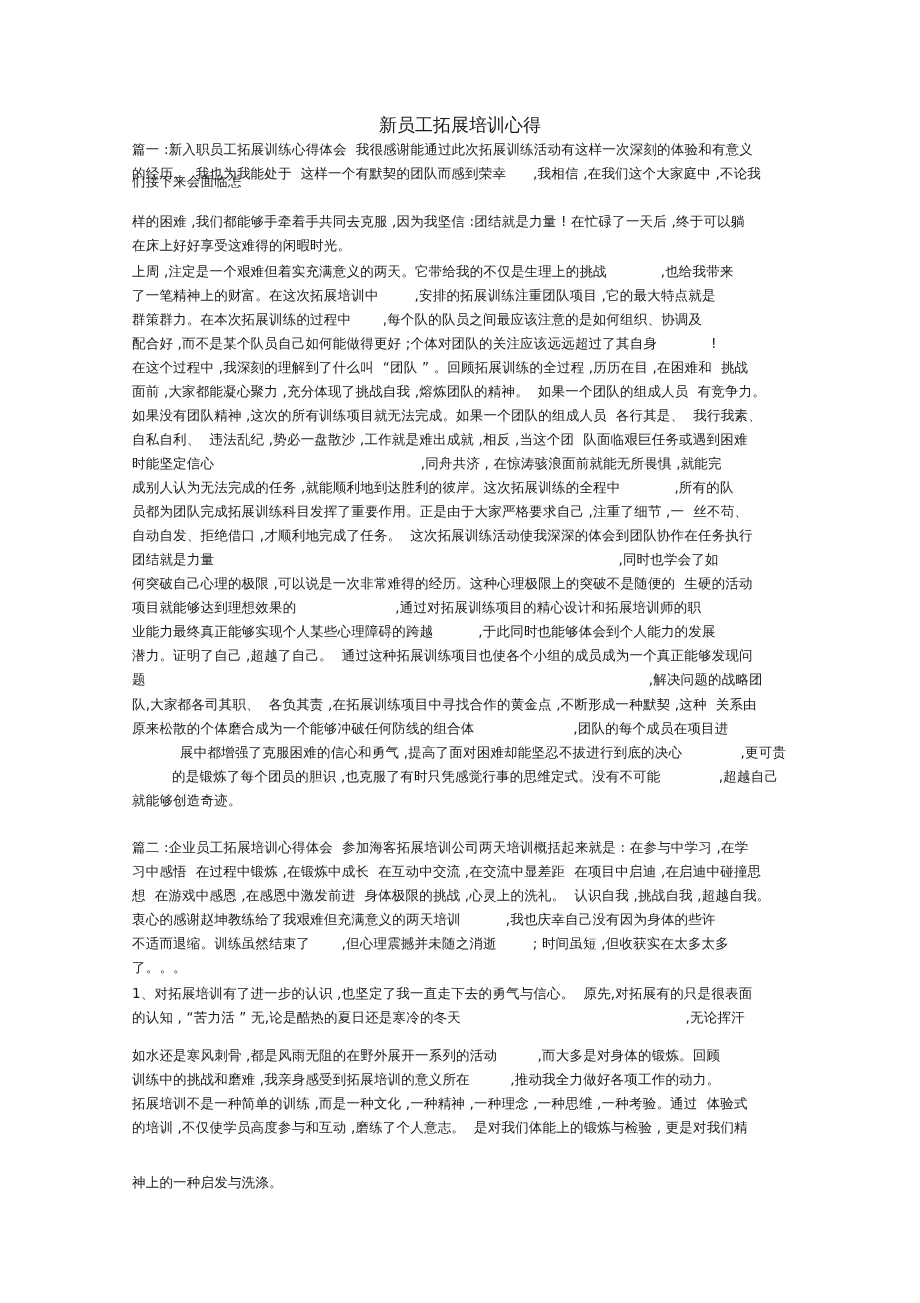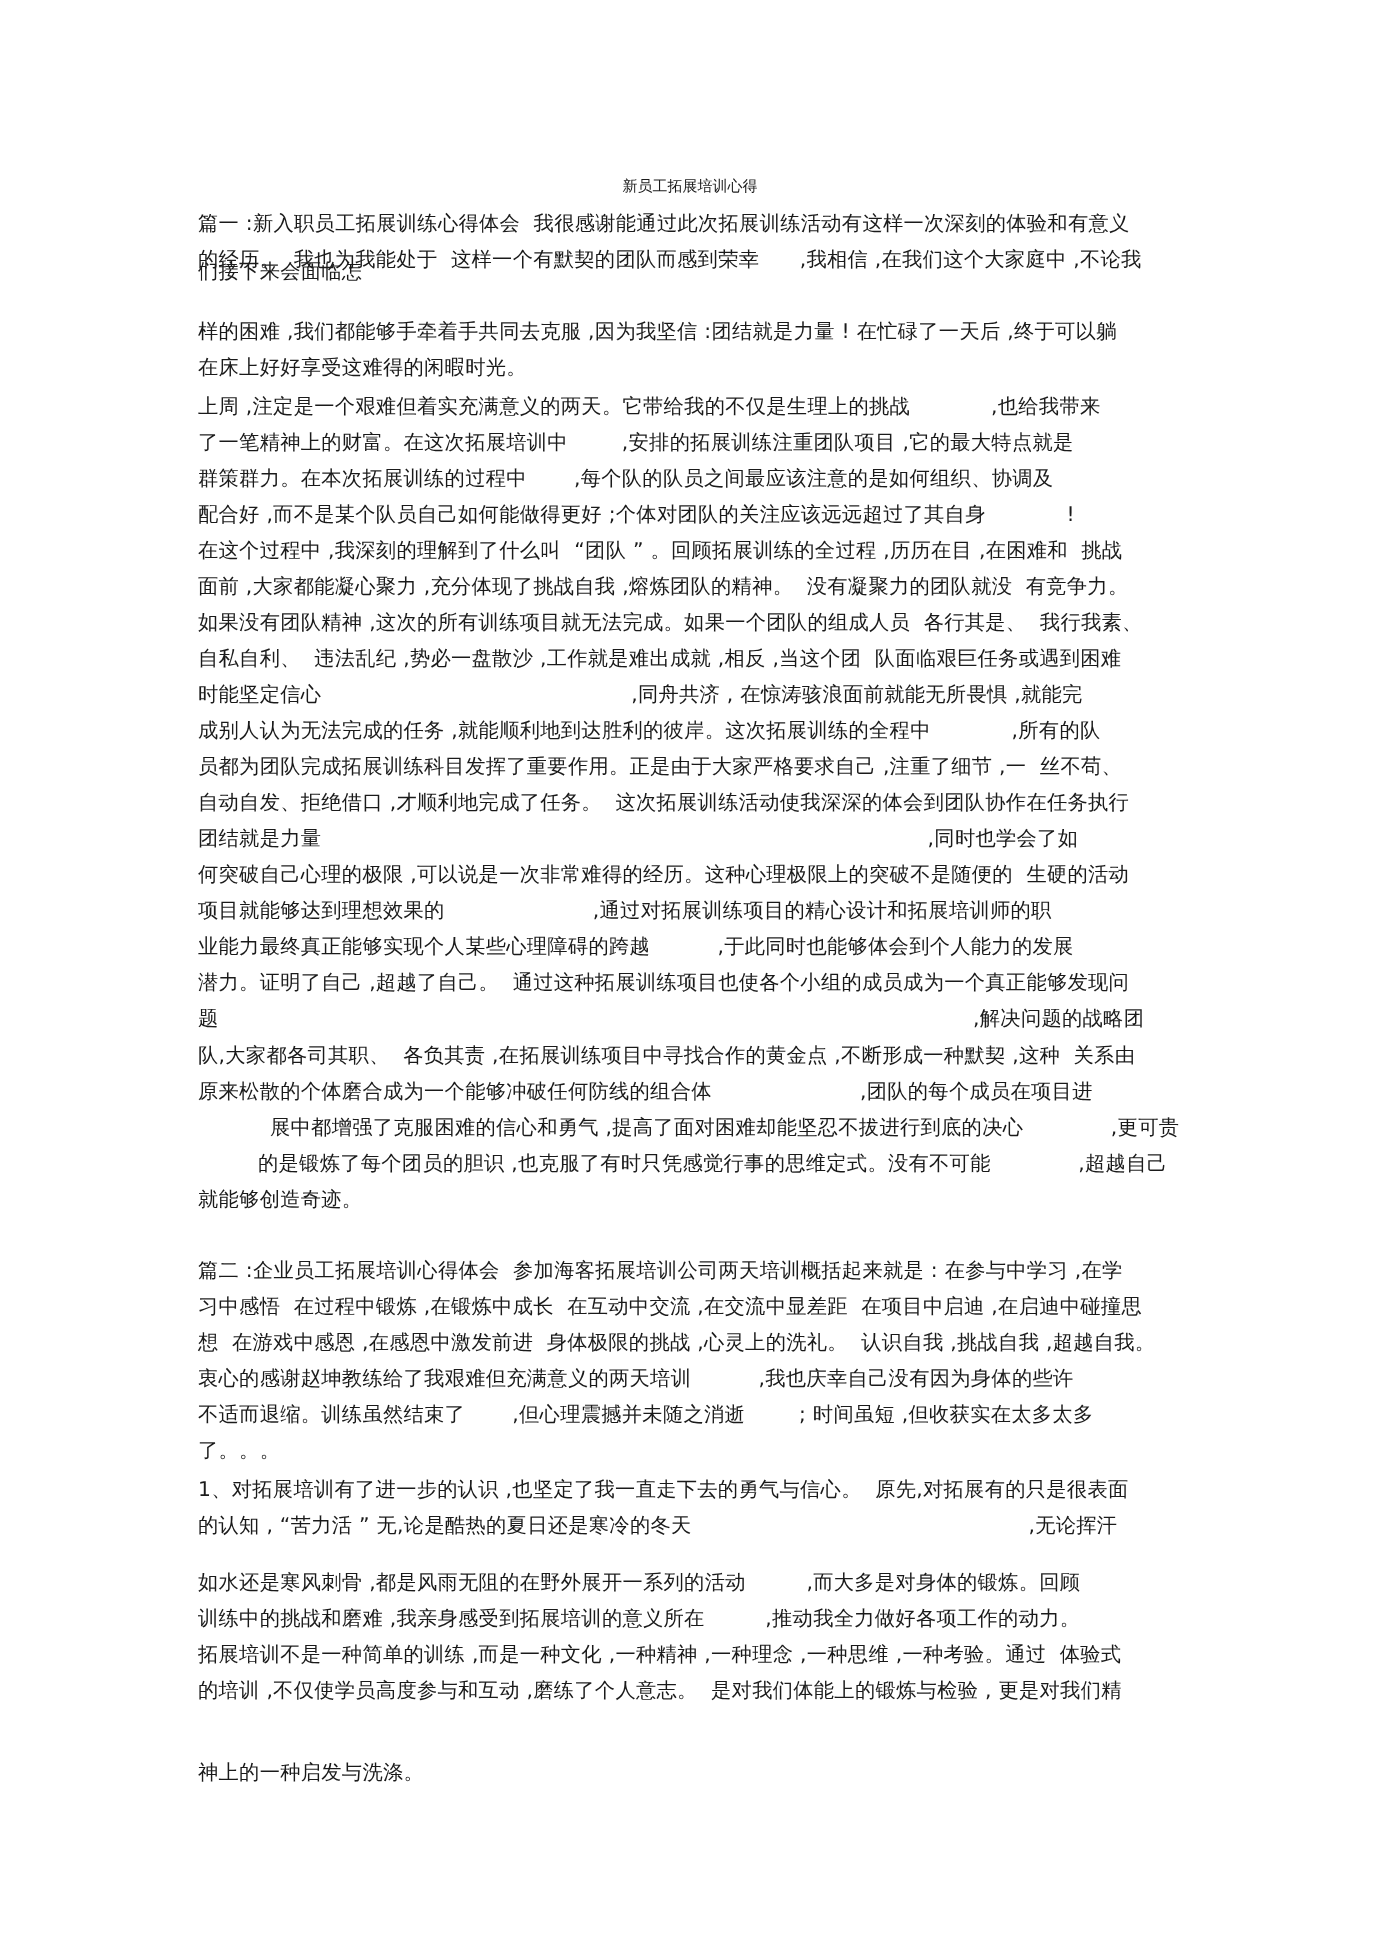--- a/index.html
+++ b/index.html
@@ -1,40 +1,40 @@
 <!DOCTYPE html>
 <html><head>
   <meta charset="utf-8">
   <style>
     html, body { margin: 0; padding: 0; background: #ffffff; }
     body { width: 920px; height: 1303px; position: relative; overflow: hidden;
       font-family: "DejaVu Sans", sans-serif; color: #1a1a1a; }
     .page { position: absolute; left: 0; top: 0; width: 920px; height: 1303px; }
     .title { position: absolute; top: 116px; left: 0; width: 920px; text-align: center;
-      font-size: 10px; line-height: 18px; }
+      font-size: 18px; line-height: 18px; }
     .line { position: absolute; left: 132px; font-size: 13.5px; line-height: 18px;
       white-space: pre; letter-spacing: 0.2px; }
   </style>
 </head>
 <body>
 
 <div class="page">
   <div class="title">新员工拓展培训心得</div>
   <div id="body-lines">
       <div class="line" style="top: 140px;">篇一 :新入职员工拓展训练心得体会  我很感谢能通过此次拓展训练活动有这样一次深刻的体验和有意义</div>
       <div class="line" style="top: 164px;">的经历。  我也为我能处于  这样一个有默契的团队而感到荣幸      ,我相信 ,在我们这个大家庭中 ,不论我</div>
       <div class="line" style="top: 172px;">们接下来会面临怎</div>
       <div class="line" style="top: 212px;">样的困难 ,我们都能够手牵着手共同去克服 ,因为我坚信 :团结就是力量 ! 在忙碌了一天后 ,终于可以躺</div>
       <div class="line" style="top: 236px;">在床上好好享受这难得的闲暇时光。</div>
       <div class="line" style="top: 262px;">上周 ,注定是一个艰难但着实充满意义的两天。它带给我的不仅是生理上的挑战            ,也给我带来</div>
       <div class="line" style="top: 286px;">了一笔精神上的财富。在这次拓展培训中        ,安排的拓展训练注重团队项目 ,它的最大特点就是</div>
       <div class="line" style="top: 310px;">群策群力。在本次拓展训练的过程中       ,每个队的队员之间最应该注意的是如何组织、协调及</div>
       <div class="line" style="top: 334px;">配合好 ,而不是某个队员自己如何能做得更好 ;个体对团队的关注应该远远超过了其自身            !</div>
       <div class="line" style="top: 358px;">在这个过程中 ,我深刻的理解到了什么叫  “团队 ” 。回顾拓展训练的全过程 ,历历在目 ,在困难和  挑战</div>
-      <div class="line" style="top: 382px;">面前 ,大家都能凝心聚力 ,充分体现了挑战自我 ,熔炼团队的精神。  没有凝聚力的团队就没  有竞争力。</div>
+      <div class="line" style="top: 382px;">面前 ,大家都能凝心聚力 ,充分体现了挑战自我 ,熔炼团队的精神。  如果一个团队的组成人员  有竞争力。</div>
       <div class="line" style="top: 406px;">如果没有团队精神 ,这次的所有训练项目就无法完成。如果一个团队的组成人员  各行其是、  我行我素、</div>
       <div class="line" style="top: 430px;">自私自利、  违法乱纪 ,势必一盘散沙 ,工作就是难出成就 ,相反 ,当这个团  队面临艰巨任务或遇到困难</div>
       <div class="line" style="top: 454px;">时能坚定信心                                              ,同舟共济 , 在惊涛骇浪面前就能无所畏惧 ,就能完</div>
       <div class="line" style="top: 478px;">成别人认为无法完成的任务 ,就能顺利地到达胜利的彼岸。这次拓展训练的全程中            ,所有的队</div>
       <div class="line" style="top: 502px;">员都为团队完成拓展训练科目发挥了重要作用。正是由于大家严格要求自己 ,注重了细节 ,一  丝不苟、</div>
       <div class="line" style="top: 526px;">自动自发、拒绝借口 ,才顺利地完成了任务。  这次拓展训练活动使我深深的体会到团队协作在任务执行</div>
       <div class="line" style="top: 550px;">团结就是力量                                                                                          ,同时也学会了如</div>
       <div class="line" style="top: 574px;">何突破自己心理的极限 ,可以说是一次非常难得的经历。这种心理极限上的突破不是随便的  生硬的活动</div>
       <div class="line" style="top: 598px;">项目就能够达到理想效果的                      ,通过对拓展训练项目的精心设计和拓展培训师的职</div>
       <div class="line" style="top: 622px;">业能力最终真正能够实现个人某些心理障碍的跨越          ,于此同时也能够体会到个人能力的发展</div>

